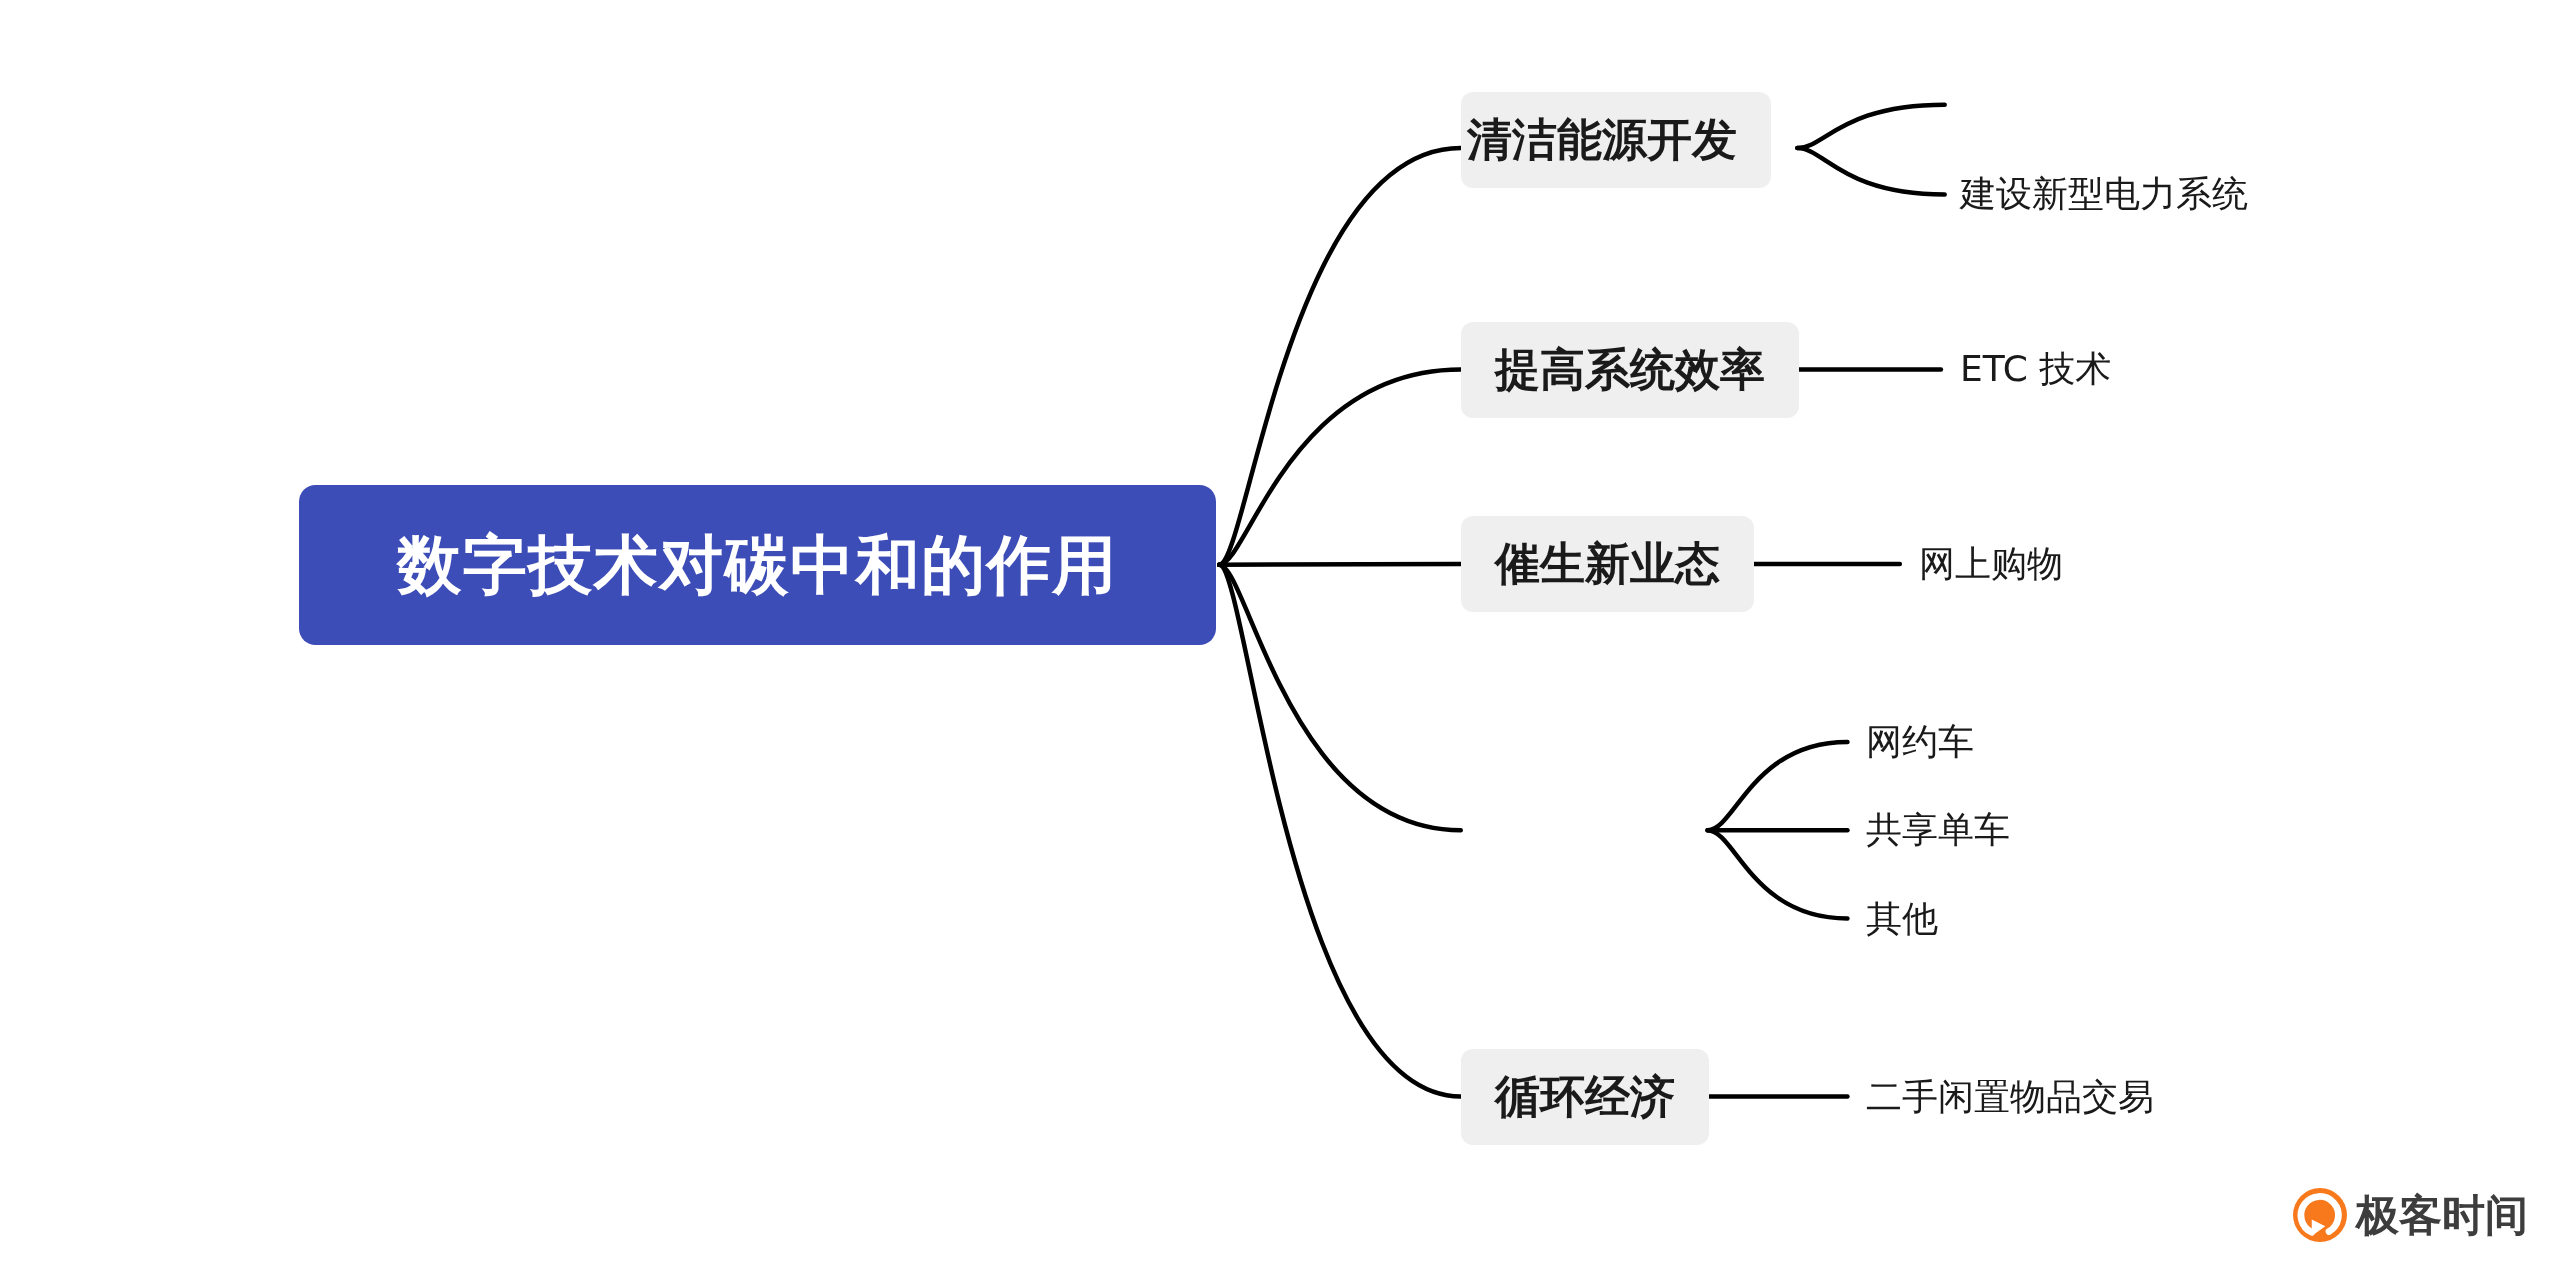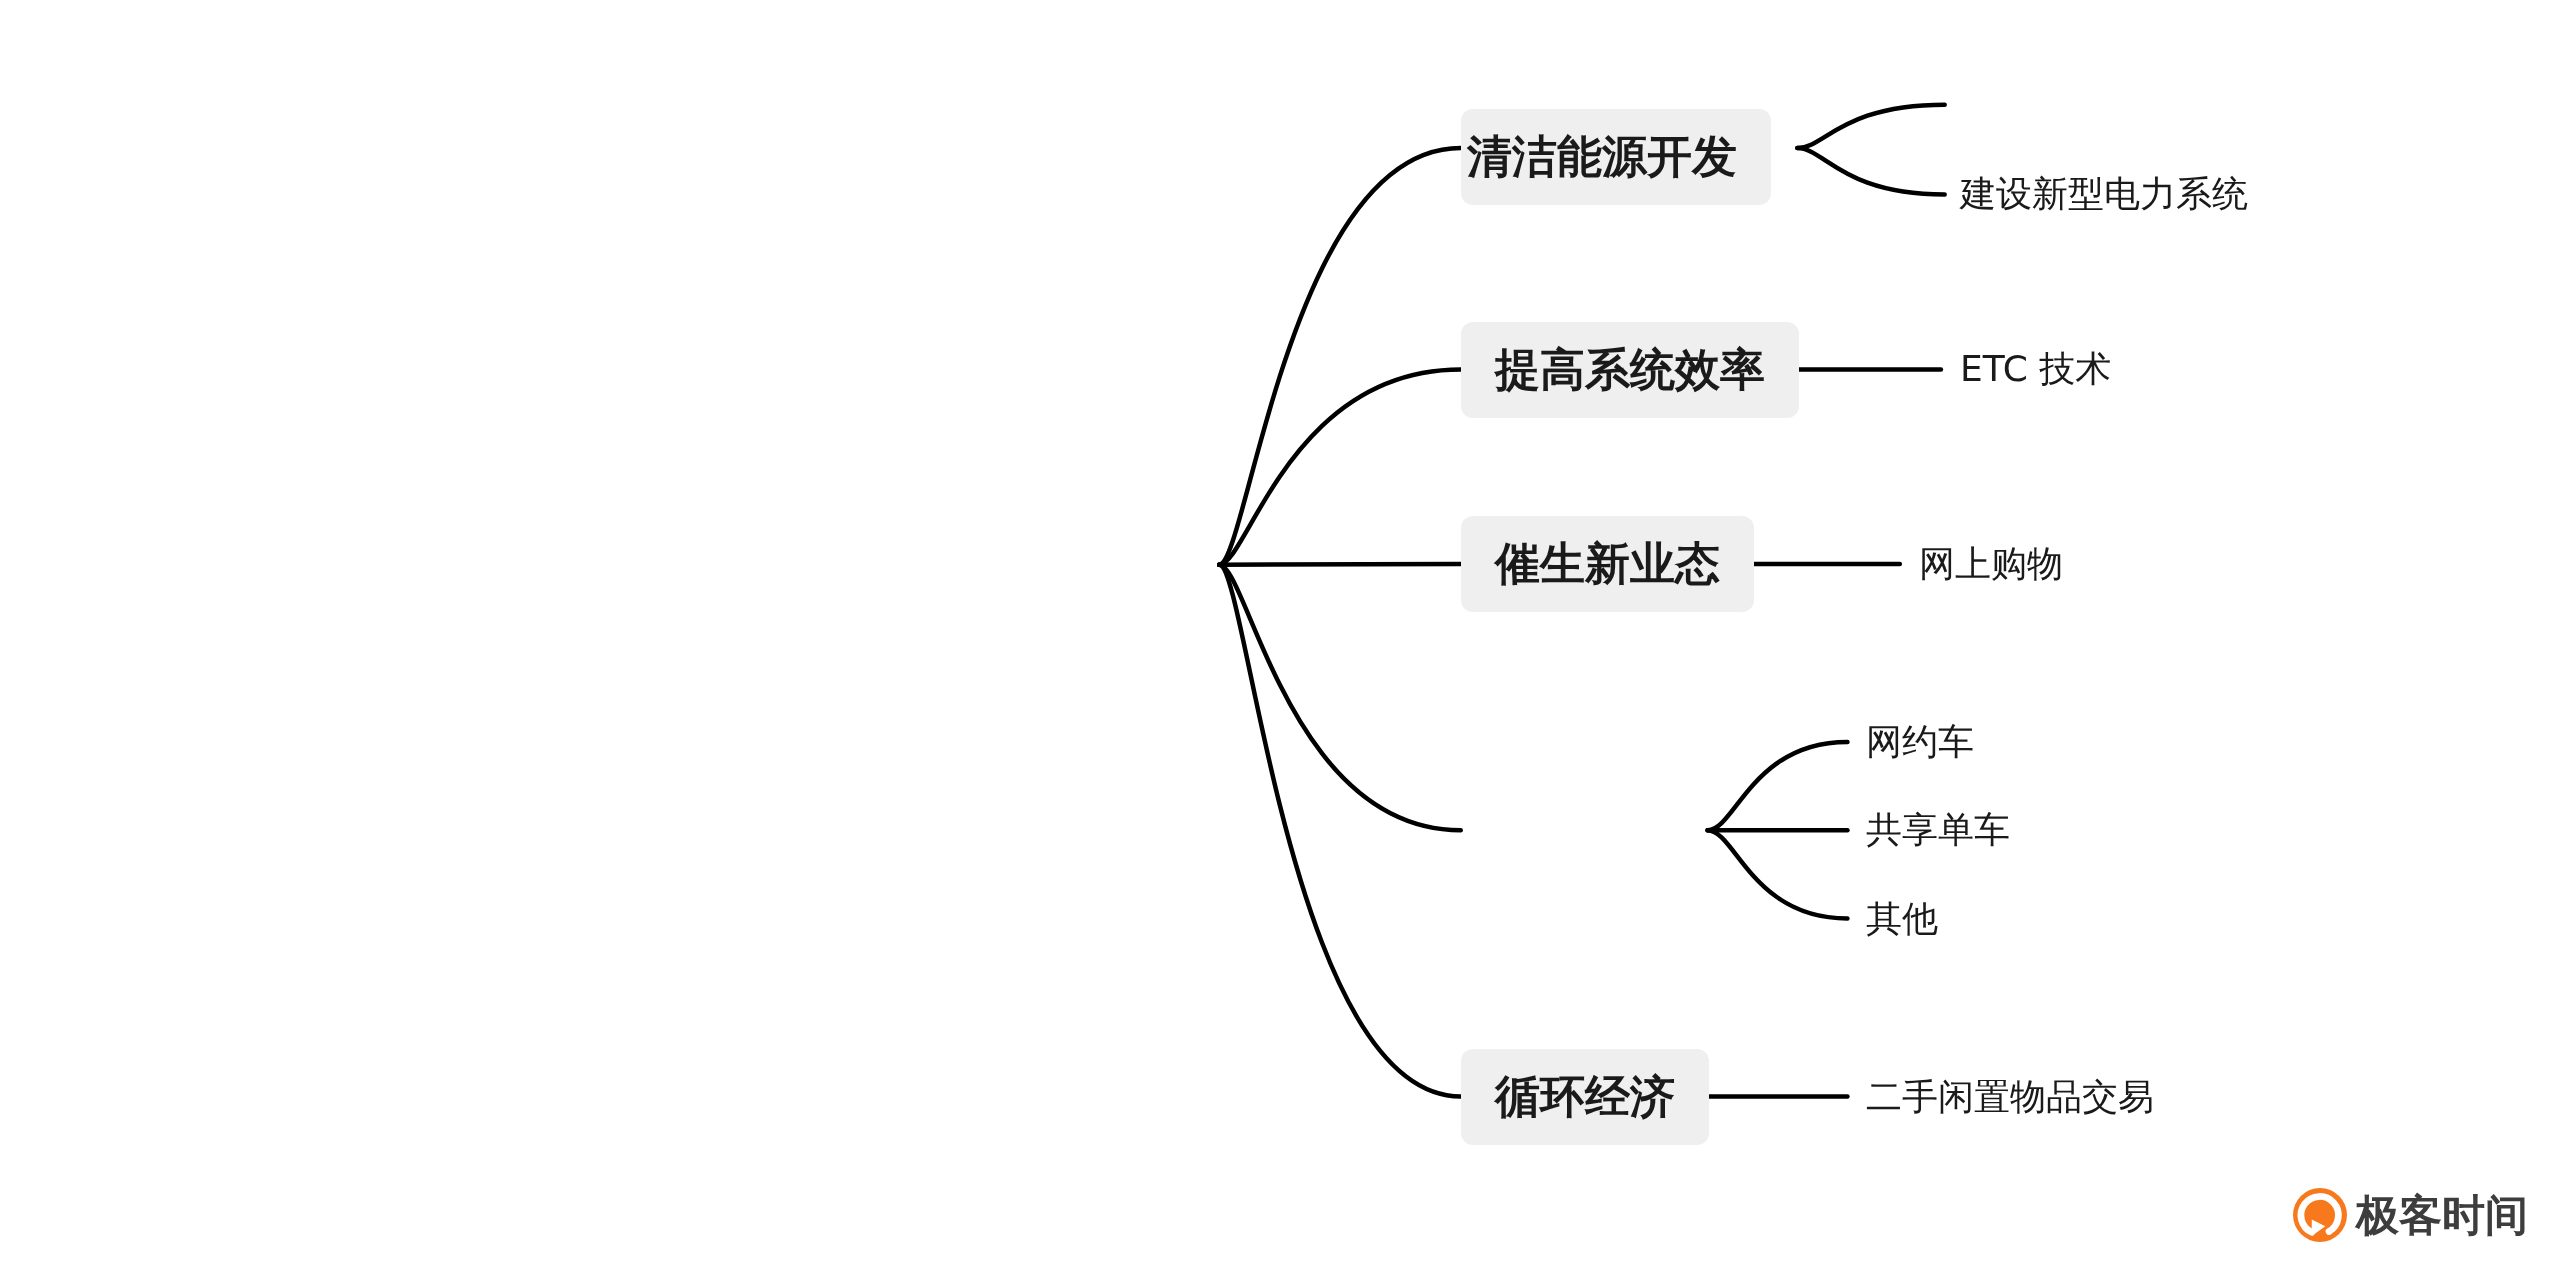--- a/index.html
+++ b/index.html
@@ -38,21 +38,21 @@
     left: 1461px;
     height: 96px;
     padding: 0 34px;
     background: var(--branch-bg, #EFEFEF);
     color: var(--text, #1a1a1a);
     border-radius: 12px;
     display: inline-flex; align-items: center;
     font-size: 45px; font-weight: bold;
     white-space: nowrap;
   }
-  .b1 { top: 109px; padding-left: 6px; }
+  .b1 { top: 92px; padding-left: 6px; }
   .b2 { top: 322px; }
   .b3 { top: 516px; }
   .b4 { top: 782px; }
   .b5 { top: 1049px; }
   .leaf-node {
     position: absolute;
     transform: translateY(-50%);
     font-size: 36px;
     line-height: 1.2;
     color: var(--text, #1a1a1a);
@@ -100,20 +100,23 @@
 
     <path d="M 2343 754 L 2540 754"></path>
 
     <path d="M 2283 1110 C 2320 1110, 2342 992, 2470 992"></path>
     <path d="M 2283 1110 L 2470 1110"></path>
     <path d="M 2283 1110 C 2320 1110, 2342 1228, 2470 1228"></path>
 
     <path d="M 2283 1466 L 2470 1466"></path>
   </svg>
 
+  <div class="node root-node">
+    <span>数字技术对碳中和的作用</span>
+  </div>
 
   <div class="node branch-node b1">
     <span>清洁能源开发</span>
   </div>
   <div class="node branch-node b2">
     <span>提高系统效率</span>
   </div>
   <div class="node branch-node b3">
     <span>催生新业态</span>
   </div>

